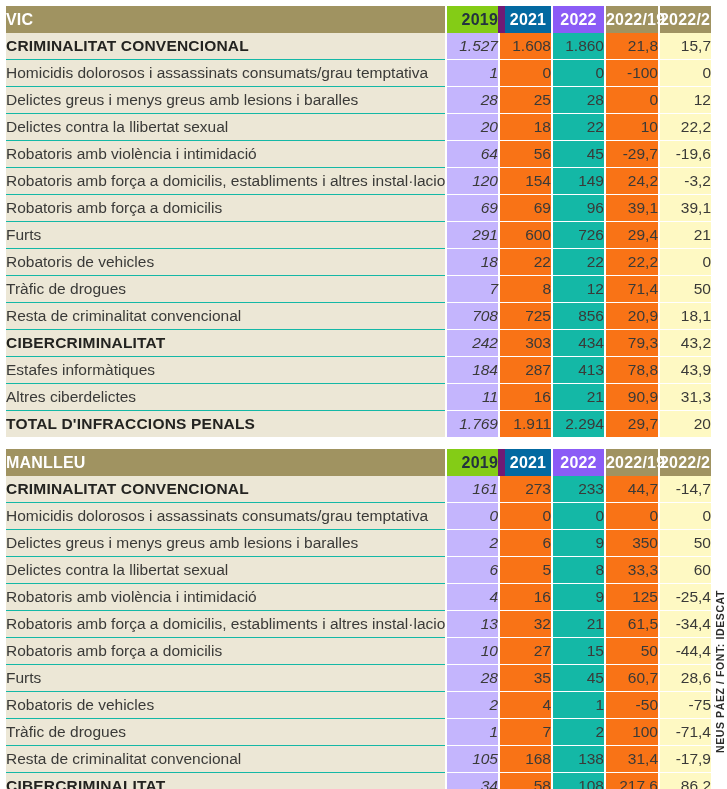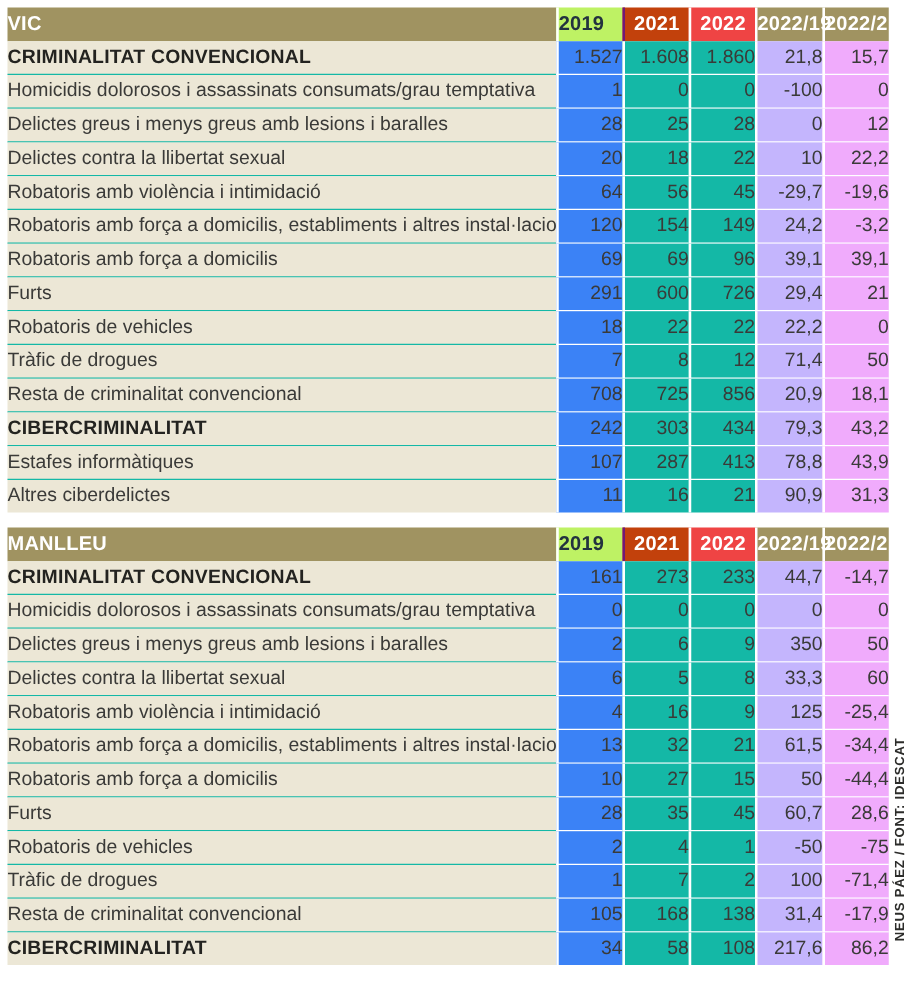--- a/index.html
+++ b/index.html
@@ -49,33 +49,33 @@
   }
   th.h-title {
     background: #a09361;
     color: #ffffff;
     text-align: left;
     padding-left: 14px;
     font-size: 17px;
     letter-spacing: 0.4px;
   }
   th.h-y2019 {
-    background: #bef264;
+    background: #84cc16;
     color: #23323f;
-    text-align: left;
+    text-align: right;
     border-left: 2px solid #ffffff;
   }
   th.h-y2021 {
-    background: #c2410c;
+    background: #0369a1;
     color: #ffffff;
     text-align: center;
-    border-left: 2px solid #701a75;
+    border-left: 7px solid #701a75;
   }
   th.h-y2022 {
-    background: #ef4444;
+    background: #8b5cf6;
     color: #ffffff;
     text-align: center;
     border-left: 2px solid #ffffff;
   }
   th.h-var {
     background: #a09361;
     color: #ffffff;
     text-align: center;
     border-left: 2px solid #ffffff;
     font-size: 13px;
@@ -104,25 +104,25 @@
     color: #232320;
     letter-spacing: 0.2px;
   }
   td.d-num {
     text-align: right;
     padding-right: 10px;
     border-left: 2px solid #ffffff;
     border-bottom: 1px solid #ffffff;
     color: #2f3d48;
   }
-  td.n-2019 { background: #3b82f6; }
-  td.n-2021 { background: #14b8a6; }
+  td.n-2019 { background: #c4b5fd; font-style: italic; }
+  td.n-2021 { background: #f97316; }
   td.n-2022 { background: #14b8a6; }
-  td.n-v1   { background: #c4b5fd; }
-  td.n-v2   { background: #f0abfc; margin-top: 12px; }
+  td.n-v1   { background: #f97316; }
+  td.n-v2   { background: #fef9c3; margin-top: 12px; }
 
   tr.row-bold td.d-num { font-weight: normal; }
 
   tr.data-row:last-child td { border-bottom: none; }
 
   
   .credit {
     position: absolute;
     right: 1px;
     bottom: 36px;
@@ -253,33 +253,41 @@
           <tr class="data-row row-bold">
             <td class="d-label">CIBERCRIMINALITAT</td>
             <td class="d-num n-2019">242</td>
             <td class="d-num n-2021">303</td>
             <td class="d-num n-2022">434</td>
             <td class="d-num n-v1">79,3</td>
             <td class="d-num n-v2">43,2</td>
           </tr>
           <tr class="data-row">
             <td class="d-label">Estafes informàtiques</td>
-            <td class="d-num n-2019">107</td>
+            <td class="d-num n-2019">184</td>
             <td class="d-num n-2021">287</td>
             <td class="d-num n-2022">413</td>
             <td class="d-num n-v1">78,8</td>
             <td class="d-num n-v2">43,9</td>
           </tr>
           <tr class="data-row">
             <td class="d-label">Altres ciberdelictes</td>
             <td class="d-num n-2019">11</td>
             <td class="d-num n-2021">16</td>
             <td class="d-num n-2022">21</td>
             <td class="d-num n-v1">90,9</td>
             <td class="d-num n-v2">31,3</td>
+          </tr>
+          <tr class="data-row row-bold">
+            <td class="d-label">TOTAL D'INFRACCIONS PENALS</td>
+            <td class="d-num n-2019">1.769</td>
+            <td class="d-num n-2021">1.911</td>
+            <td class="d-num n-2022">2.294</td>
+            <td class="d-num n-v1">29,7</td>
+            <td class="d-num n-v2">20</td>
           </tr>
         </tbody>
     </table>
   </div>
 
   <div class="table-block">
     <table class="crime-table">
       <colgroup>
         <col class="c-label">
           <col class="c-y2019">

